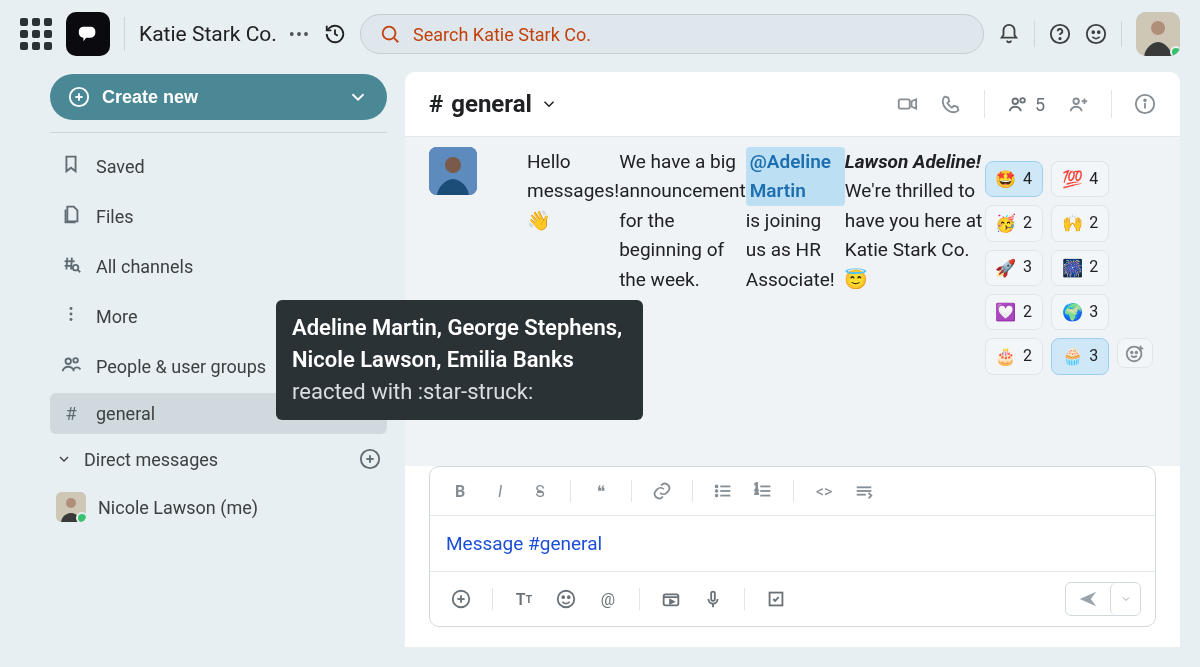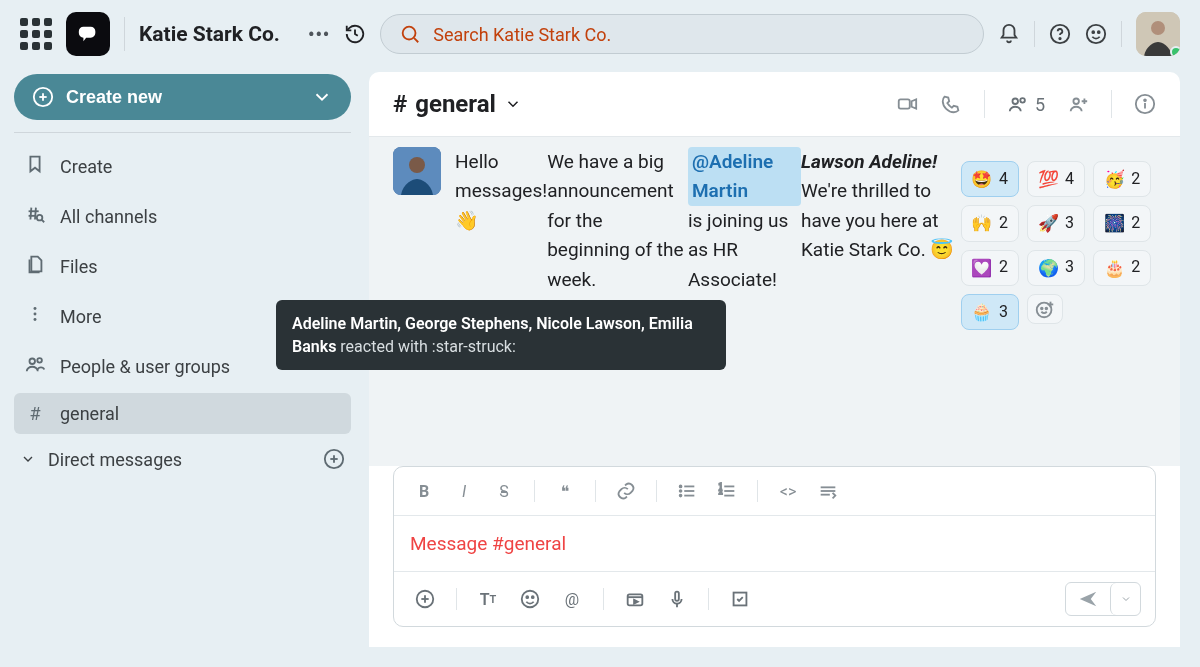--- a/index.html
+++ b/index.html
@@ -2,30 +2,30 @@
 <html><head>
 <meta charset="utf-8">
 <style>
 * { box-sizing: border-box; margin: 0; padding: 0; }
 html,body { height:100%; font-family:-apple-system,BlinkMacSystemFont,"Segoe UI",Roboto,sans-serif; background:#e7eff3; color:#202124; }
 .app { display:flex; flex-direction:column; height:100vh; }
 .topbar { display:flex; align-items:center; gap:14px; padding:12px 20px; background:#e7eff3; }
 .logo { width:44px; height:44px; background:#0b0b0f; border-radius:10px; display:flex; align-items:center; justify-content:center; color:#fff; }
 .logo svg{width:22px;height:22px;fill:#fff;}
 .divider-v { width:1px; height:34px; background:#cfd6db; }
-.org { font-size:21px; font-weight:700; display:flex; align-items:center; gap:28px; }
+.org { font-size:21px; font-weight:400; display:flex; align-items:center; gap:12px; }
 .dots { color:#4f555b; font-size:18px; letter-spacing:1px;}
 .search { flex:1; display:flex; align-items:center; gap:12px; background:#dfe7ec; border:1px solid #c2ccd2; border-radius:30px; padding:8px 18px; font-size:18px; color:#c2410c; }
 .topicons { display:flex; align-items:center; gap:14px; color:#3c4043; }
 .topicons .sep{width:1px;height:26px;background:#cfd6db;}
 .avatar { width:44px;height:44px;border-radius:10px; background:#c8c1b0; position:relative; overflow:hidden;}
 .avatar.sm{width:30px;height:30px;border-radius:6px;}
 .avatar .presence{position:absolute; right:-2px; bottom:-2px; width:12px;height:12px;border-radius:50%;background:#39c26d;border:2px solid #e7eff3;}
 .avatar svg{width:100%;height:100%;}
-.body { flex:1; display:flex; overflow:hidden;}
+.body { flex:1; display:flex; overflow:hidden;padding-left:36px;}
 .sidebar { width:365px; background:#e7eff3; display:flex; flex-direction:column; padding:6px 14px 14px 14px; gap:4px;}
 .create { background:#4a8896; color:#fff; border:none; border-radius:30px; padding:12px 18px; display:flex; align-items:center; gap:12px; font-size:18px; font-weight:600; cursor:pointer;}
 .create .chev{margin-left:auto;}
 .thinline{height:1px;background:#cfd6db;margin:8px 0 6px;}
 .nav-item{display:flex;align-items:center;gap:14px;padding:10px 10px;border-radius:6px;color:#3c4043;font-size:18px;cursor:pointer;}
 .nav-item.active{background:#d0d9de;}
 .nav-item .lead{width:22px;text-align:center;color:#5f6b72;}
 .section{display:flex;align-items:center;gap:12px;padding:10px 6px;font-size:18px;color:#3c4043;}
 .section .plus{margin-left:auto;color:#5f6b72;}
 .section strong{font-weight:700;}
@@ -43,28 +43,28 @@
 .mention-chip{display:inline-block;background:#bcdff3;color:#1d6fb0;border-radius:4px;padding:0 4px;font-weight:600;}
 .reactions{display:flex;gap:8px;flex-wrap:wrap;margin-top:14px;}
 .react{display:inline-flex;align-items:center;gap:6px;padding:4px 10px;border-radius:8px;background:#f3f6f8;border:1px solid #dfe5e8;font-size:16px;cursor:pointer;}
 .react.mine{background:#cfe8f7;border-color:#9fcfef;}
 .react .e{font-size:17px;}
 .react-add{display:inline-flex;align-items:center;justify-content:center;width:36px;height:30px;border-radius:8px;background:#f3f6f8;border:1px solid #dfe5e8;color:#868e94;cursor:pointer;}
 .composer{margin:0 24px 20px;border:1px solid #d2d9dd;border-radius:10px;background:#fff;}
 .fmtbar{display:flex;align-items:center;gap:8px;padding:10px 14px;border-bottom:1px solid #e3e8eb;color:#868e94;}
 .fmtbar .b{width:32px;height:28px;display:flex;align-items:center;justify-content:center;border-radius:6px;cursor:pointer;}
 .fmtbar .vsep{width:1px;height:22px;background:#e0e5e8;margin:0 6px;}
-.input{padding:16px 16px;font-size:19px;color:#ef4444;min-height:48px;outline:none;}
+.input{padding:16px 16px;font-size:19px;color:#1d4ed8;min-height:48px;outline:none;}
 .actbar{display:flex;align-items:center;gap:8px;padding:10px 14px;border-top:1px solid #e3e8eb;color:#6a7278;}
 .actbar .b{width:34px;height:30px;display:flex;align-items:center;justify-content:center;border-radius:6px;cursor:pointer;}
 .actbar .vsep{width:1px;height:22px;background:#e0e5e8;margin:0 6px;}
 .send{margin-left:auto;display:flex;align-items:center;border:1px solid #d2d9dd;border-radius:6px;overflow:hidden;}
 .send .b{width:44px;height:32px;color:#9aa3a9;}
 .send .split{width:30px;border-left:1px solid #d2d9dd;}
-.tooltip{position:absolute;top:300px;left:276px;width:450px;background:#2a3236;color:#fff;font-size:16px;line-height:1.45;padding:12px 16px;border-radius:6px;z-index:50;}
+.tooltip{position:absolute;top:300px;left:276px;width:367px;background:#2a3236;color:#fff;font-size:22px;line-height:1.45;padding:12px 16px;border-radius:6px;z-index:50;}
 .tooltip .names{font-weight:600;}
 .tooltip .tail{font-weight:400;color:#d8dee1;}
 .icon{width:22px;height:22px;fill:none;stroke:currentColor;stroke-width:2;}
 .icon.f{fill:currentColor;stroke:none;}
 .grid9{display:grid;grid-template-columns:repeat(3,8px);grid-template-rows:repeat(3,8px);gap:4px;}
 .grid9 span{background:#2a3236;border-radius:2px;}
 .strike-center{position:relative;}
 .strike-center::after{content:"";position:absolute;left:2px;right:2px;top:50%;height:2px;background:currentColor;}
 </style>
 </head>
@@ -146,41 +146,41 @@
         <svg class="icon chev" viewBox="0 0 24 24">
             <polyline points="6 9 12 15 18 9"></polyline>
           </svg>
       </button>
       <div class="thinline"></div>
 
       <div class="nav-item">
           <span class="lead"><svg class="icon" viewBox="0 0 24 24">
               <path d="M7 4h10v16l-5-4-5 4z"></path>
             </svg></span>
-          <span>Create</span>
+          <span>Saved</span>
+        </div>
+      <div class="nav-item">
+          <span class="lead"><svg class="icon" viewBox="0 0 24 24">
+              <path d="M8 4h7l4 4v12H8z"></path>
+              <path d="M6 7v14h11"></path>
+            </svg></span>
+          <span>Files</span>
         </div>
       <div class="nav-item">
           <span class="lead"><svg class="icon" viewBox="0 0 24 24">
               <line x1="5" y1="9" x2="16" y2="9"></line>
               <line x1="5" y1="14" x2="13" y2="14"></line>
               <line x1="8" y1="5" x2="7" y2="18"></line>
               <line x1="13" y1="5" x2="12" y2="18"></line>
               <circle cx="17" cy="16" r="3"></circle>
               <line x1="19.5" y1="18.5" x2="22" y2="21"></line>
             </svg></span>
           <span>All channels</span>
         </div>
       <div class="nav-item">
-          <span class="lead"><svg class="icon" viewBox="0 0 24 24">
-              <path d="M8 4h7l4 4v12H8z"></path>
-              <path d="M6 7v14h11"></path>
-            </svg></span>
-          <span>Files</span>
-        </div>
-      <div class="nav-item">
           <span class="lead"><svg class="icon f" viewBox="0 0 24 24">
               <circle cx="12" cy="6" r="1.6"></circle>
               <circle cx="12" cy="12" r="1.6"></circle>
               <circle cx="12" cy="18" r="1.6"></circle>
             </svg></span>
           <span>More</span>
         </div>
       <div class="nav-item">
           <span class="lead"><svg class="icon" viewBox="0 0 24 24">
               <circle cx="9" cy="9" r="3"></circle>
@@ -199,20 +199,28 @@
       <div class="section">
         <svg class="icon" style="width:16px;height:16px" viewBox="0 0 24 24">
             <polyline points="6 9 12 15 18 9"></polyline>
           </svg>
         <span>Direct messages</span>
         <svg class="icon plus" viewBox="0 0 24 24">
             <circle cx="12" cy="12" r="10"></circle>
             <line x1="12" y1="8" x2="12" y2="16"></line>
             <line x1="8" y1="12" x2="16" y2="12"></line>
           </svg>
+      </div>
+      <div class="dm-item">
+        <div class="avatar sm"><svg viewBox="0 0 30 30">
+              <rect width="30" height="30" fill="#cfc7b6"></rect>
+              <circle cx="15" cy="11" r="5" fill="#b08f7a"></circle>
+              <path d="M5 30c1-7 7-9 10-9s9 2 10 9z" fill="#3a3a3a"></path>
+            </svg><div class="presence"></div></div>
+        <span>Nicole Lawson (me)</span>
       </div>
     </aside>
 
     <main class="main">
       <div class="chathdr">
         <div class="chname">
           <span>#</span>
           <span>general</span>
           <svg class="icon" style="width:18px;height:18px" viewBox="0 0 24 24">
               <polyline points="6 9 12 15 18 9"></polyline>

